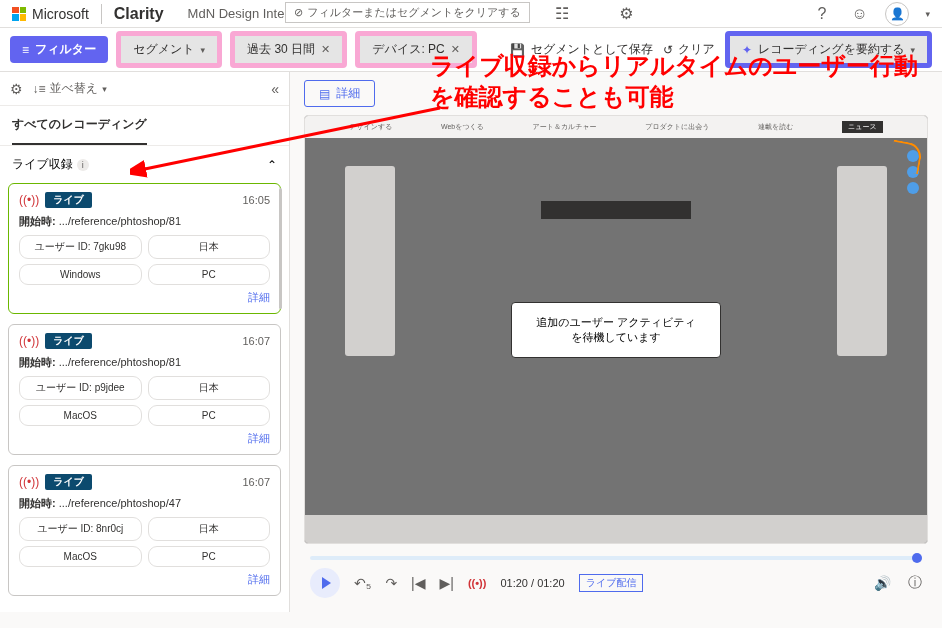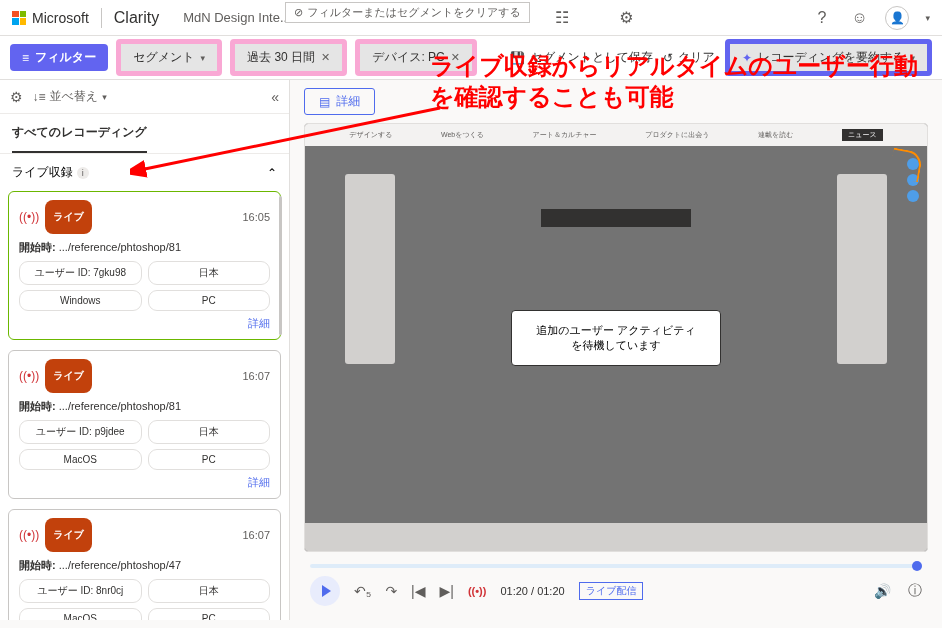--- a/index.html
+++ b/index.html
@@ -1,22 +1,22 @@
 <!DOCTYPE html>
 <html><head>
 <meta charset="utf-8">
 <style>
 * { box-sizing: border-box; margin: 0; padding: 0; font-family: "Segoe UI", -apple-system, sans-serif; }
 html, body { width: 942px; height: 628px; overflow: hidden; background: #faf9f8; }
-.topbar { height: 36px; display: flex; align-items: center; padding: 0 12px; border-bottom: 1px solid #e1dfdd; background: #fff; position: relative; }
+.topbar { height: 28px; display: flex; align-items: center; padding: 0 12px; border-bottom: 1px solid #e1dfdd; background: #fff; position: relative; }
 .ms-logo { display: flex; align-items: center; gap: 6px; font-size: 14px; color: #323130; }
 .ms-grid { width: 14px; height: 14px; display: grid; grid-template-columns: 1fr 1fr; gap: 1px; }
 .ms-grid span:nth-child(1){background:#f25022}.ms-grid span:nth-child(2){background:#7fba00}.ms-grid span:nth-child(3){background:#00a4ef}.ms-grid span:nth-child(4){background:#ffb900}
 .divider { width: 1px; height: 20px; background: #c8c6c4; margin: 0 12px; }
-.brand { font-size: 16px; font-weight: 400; color: #323130; }
+.brand { font-size: 16px; font-weight: 700; color: #323130; }
 .project { font-size: 13px; color: #605e5c; margin-left: 24px; }
 .tooltip-float { position: absolute; left: 285px; top: 2px; background: #fff; border: 1px solid #c8c6c4; padding: 2px 8px; font-size: 11px; color: #605e5c; display: flex; align-items: center; gap: 4px; }
 .navtabs { position: absolute; left: 265px; bottom: 0; display: flex; gap: 20px; font-size: 12px; }
 .navtabs div { padding: 6px 2px; color: #605e5c; cursor: pointer; }
 .navtabs .active { border-bottom: 2px solid #3b3a39; color: #323130; font-weight: 600; }
 .top-icons { position: absolute; left: 555px; display: flex; gap: 50px; }
 .top-icons svg, .top-icons span { color: #605e5c; }
 .top-right { margin-left: auto; display: flex; align-items: center; gap: 16px; }
 .icon-btn { width: 18px; height: 18px; cursor: pointer; color: #605e5c; }
 .avatar { width: 24px; height: 24px; border-radius: 50%; border: 1px solid #c8c6c4; display: flex; align-items: center; justify-content: center; }
@@ -40,21 +40,21 @@
 .side-tabs div { padding: 10px 0; font-size: 12px; color: #605e5c; cursor: pointer; }
 .side-tabs .active { color: #323130; font-weight: 600; border-bottom: 2px solid #323130; }
 .section-head { display: flex; align-items: center; padding: 10px 12px; font-size: 12px; font-weight: 400; cursor: pointer; }
 .section-head .caret { margin-left: auto; }
 .info-dot { width: 12px; height: 12px; border-radius: 50%; background: #edebe9; color: #605e5c; font-size: 9px; display: inline-flex; align-items: center; justify-content: center; margin-left: 4px; }
 .cards { overflow-y: auto; flex: 1; padding: 0 8px 8px; }
 .card { border: 1px solid #c8c6c4; border-radius: 6px; padding: 8px 10px; margin-bottom: 10px; position: relative; }
 .card.selected { border: 1.5px solid #6bb700; }
 .card-top { display: flex; align-items: center; gap: 6px; font-size: 11px; color: #323130; }
 .live-dot { color: #d13438; font-size: 12px; }
-.live-badge { background: #c2410c; color: #fff; font-size: 10px; padding: 10px 8px; border-radius: 8px; font-weight: 600; }
+.live-badge { background: #0c4a6e; color: #fff; font-size: 10px; padding: 1px 8px; border-radius: 2px; font-weight: 600; }
 .card-time { margin-left: auto; color: #605e5c; }
 .card-path { font-size: 11px; margin: 6px 0; color: #323130; }
 .pill-row { display: flex; gap: 6px; margin-bottom: 5px; }
 .pill { flex: 1; border: 1px solid #e1dfdd; border-radius: 9px; padding: 4px 0; text-align: center; font-size: 10px; color: #323130; }
 .card-detail { text-align: right; font-size: 11px; color: #4f6bed; cursor: pointer; margin-top: 2px; }
 .vbar { position: absolute; right: -2px; top: 4px; bottom: 4px; width: 3px; background: #c8c6c4; border-radius: 2px; }
 
 .main { flex: 1; display: flex; flex-direction: column; position: relative; }
 .main-head { padding: 8px 14px; }
 .detail-btn { border: 1px solid #4f6bed; color: #4f6bed; padding: 4px 14px; border-radius: 3px; font-size: 12px; display: inline-flex; align-items: center; gap: 6px; cursor: pointer; }

